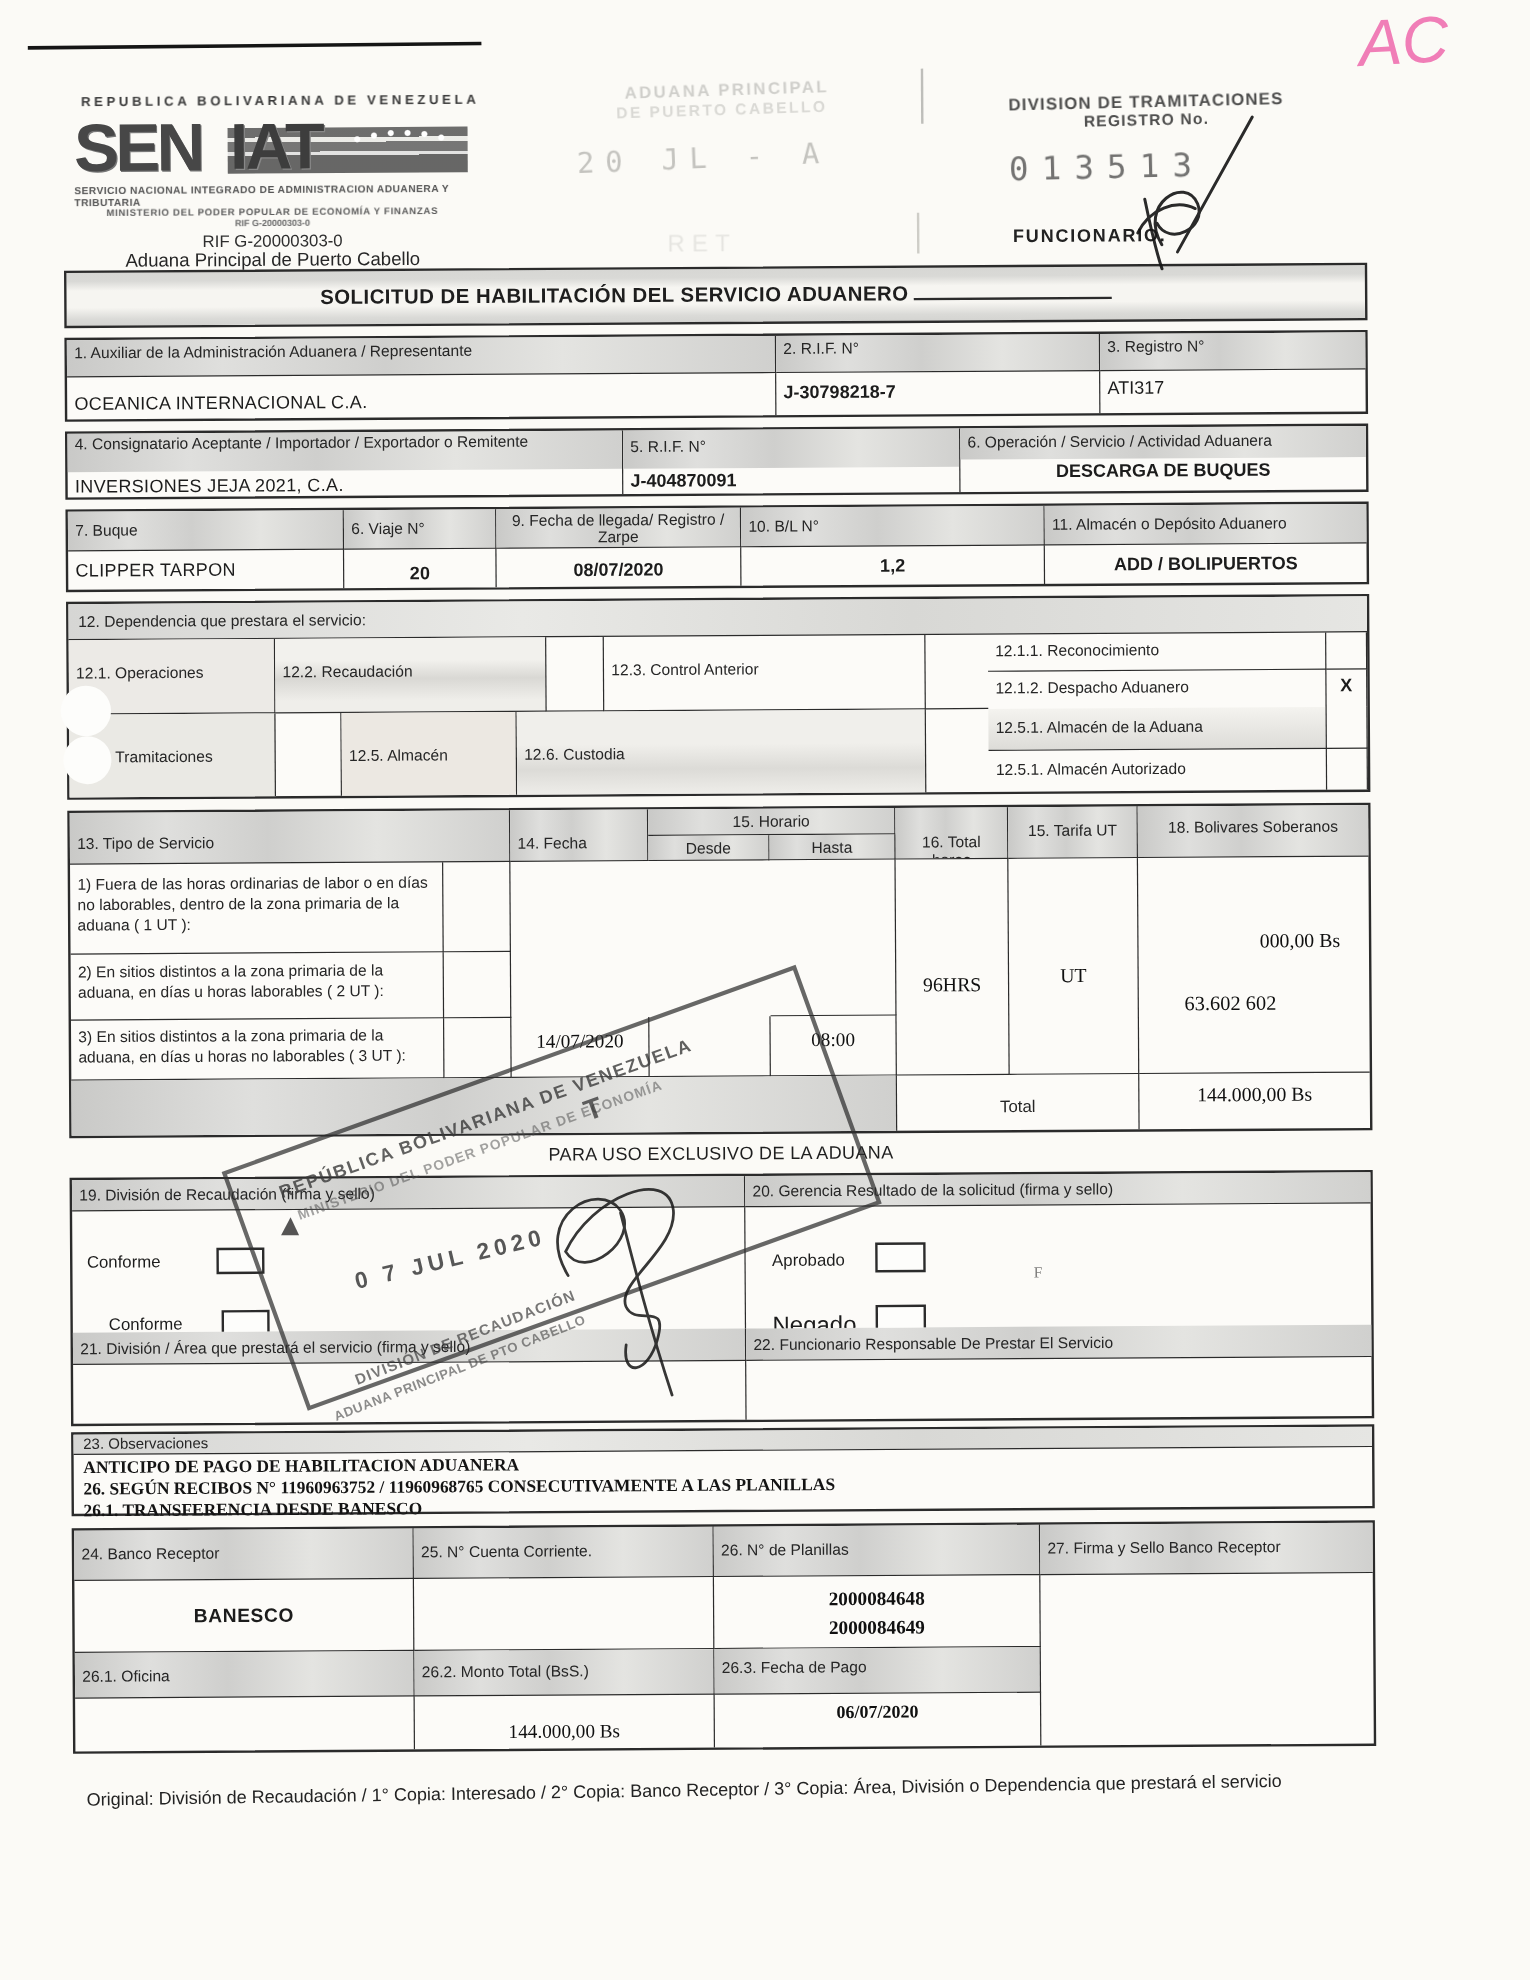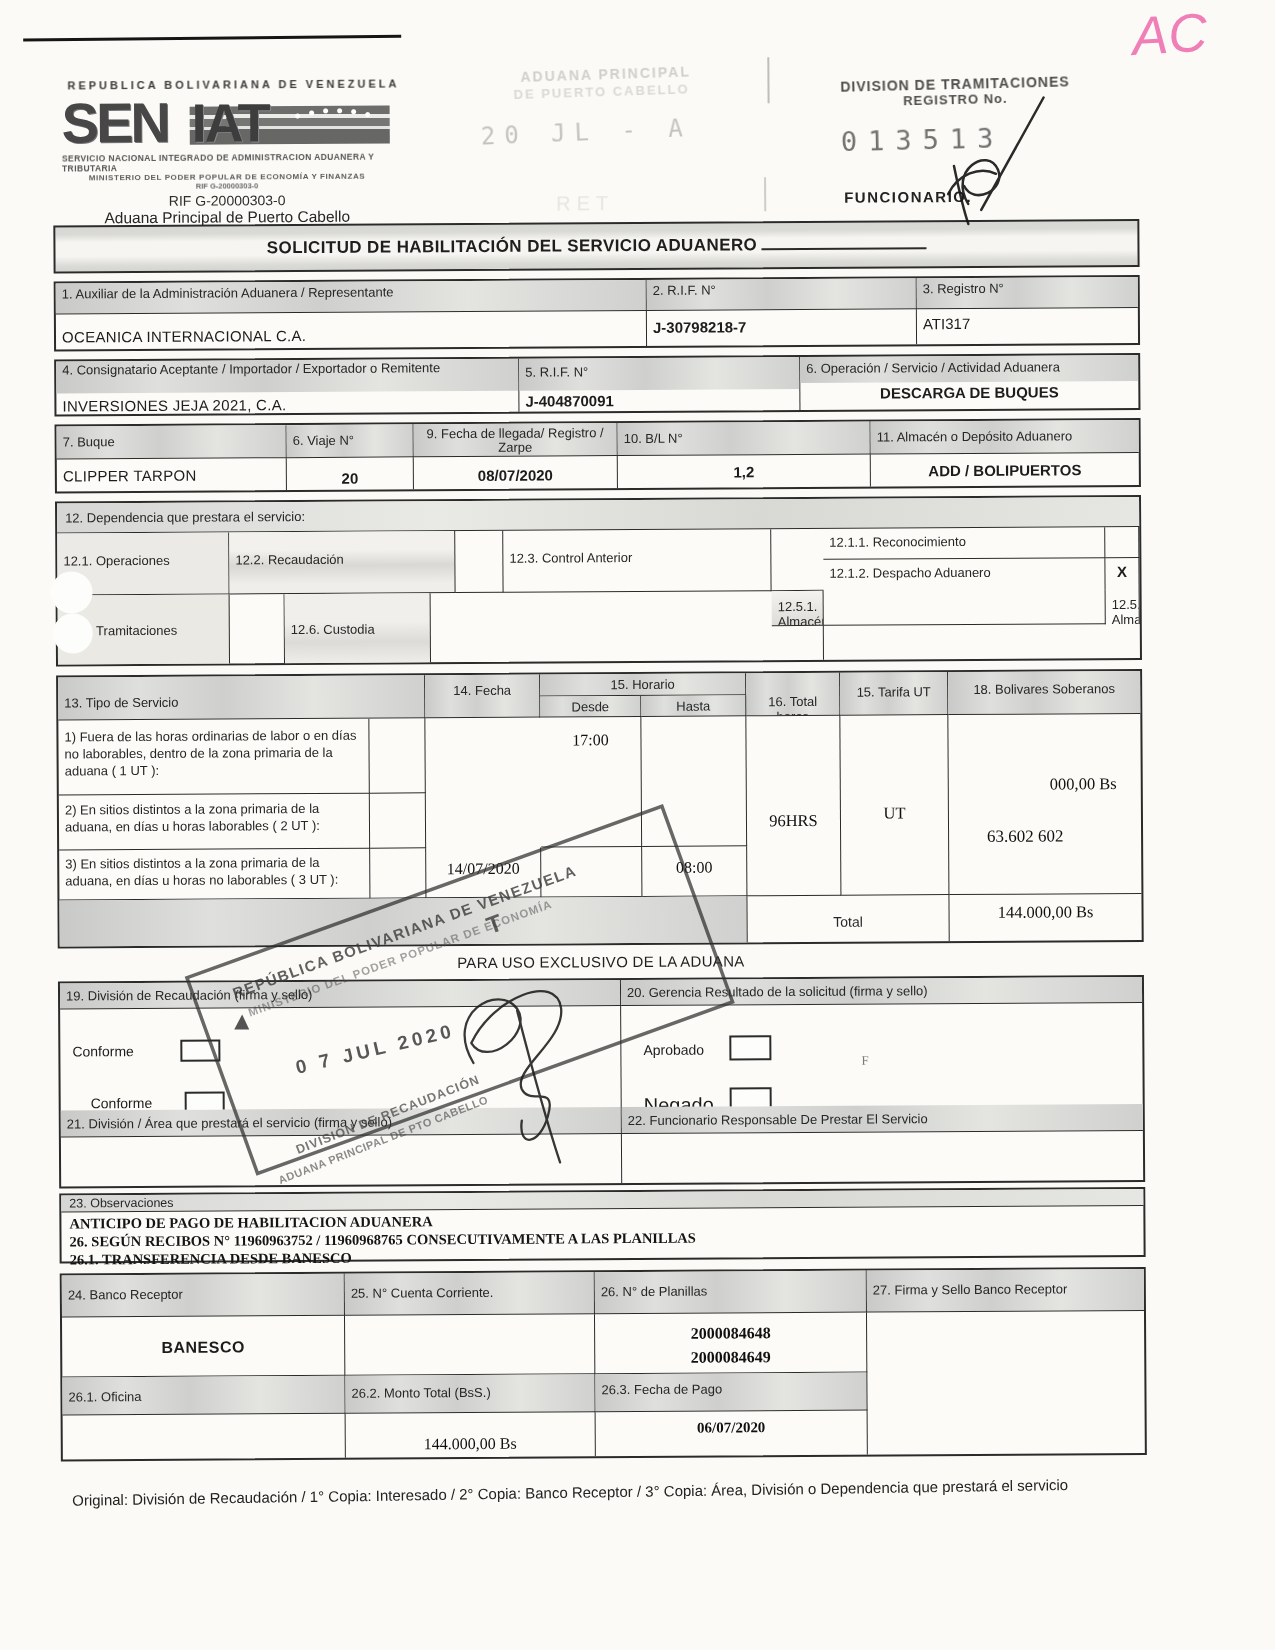--- a/index.html
+++ b/index.html
@@ -121,47 +121,47 @@
       <div class="cell nb" style="text-align:center;font-weight:bold;font-size:15px;padding-top:5px;"><span>X</span></div>
       <div class="cell lbl" style="grid-row:1/3;padding-top:20px;background:linear-gradient(180deg,#f2f1ed 30%,#d9d8d4 55%,#efeeea 85%);">12.2. Recaudación</div>
       <div class="cell" style="grid-row:1/3;"></div>
       <div class="cell lbl" style="grid-row:1/3;padding-top:20px;">12.3. Control Anterior</div>
       <div class="cell nr" style="grid-row:1/3;"></div>
     </div>
 
     <div style="display:grid;grid-template-columns:172px 55px 146px 341px 52px 282px 1fr;grid-template-rows:1fr 1fr;height:69px;">
       <div class="cell nb lbl" style="grid-row:1/3;padding-top:28px;background:#eae9e4;">12.4. Tramitaciones</div>
       <div class="cell nb" style="grid-row:1/3;"></div>
+      <div class="cell nb lbl" style="grid-row:1/3;padding-top:28px;background:#ece8e2;">12.5. Almacén</div>
       <div class="cell lbl" style="padding-top:8px;background:linear-gradient(180deg,#f4f3ef,#dddcd8);">12.5.1. Almacén de la Aduana</div>
       <div class="cell"></div>
       <div class="cell nb lbl" style="padding-top:8px;">12.5.1. Almacén Autorizado</div>
       <div class="cell nb"></div>
       <div class="cell nb lbl" style="grid-row:1/3;padding-top:28px;background:linear-gradient(180deg,#f0efeb 40%,#dcdbd7 70%,#eeede9);">12.6. Custodia</div>
       <div class="cell nb nr" style="grid-row:1/3;"></div>
     </div>
   </div>
 
   <div class="abs" style="left:52px;top:568px;width:42px;height:42px;border-radius:50%;background:#fdfdfb;"></div>
   <div class="abs" style="left:54px;top:610px;width:40px;height:40px;border-radius:50%;background:#fdfdfb;"></div>
 
   <div class="abs box" style="left:57px;top:672px;width:1086px;height:273px;display:grid;
               grid-template-columns:311px 56px 115px 101px 105px 94px 108px 1fr;
               grid-template-rows:22px 21px 75px 55px 50px 1fr;">
     <div class="cell band lbl" style="grid-column:1/3;grid-row:1/3;padding-top:18px;">13. Tipo de Servicio</div>
-    <div class="cell band lbl" style="grid-row:1/3;text-align:center;padding-top:8px;">14. Fecha</div>
+    <div class="cell band lbl" style="grid-row:1/3;text-align:left;padding-top:20px;">14. Fecha</div>
     <div class="cell band lbl" style="grid-column:4/6;text-align:center;padding-top:3px;">15. Horario</div>
     <div class="cell band lbl" style="grid-row:1/3;text-align:center;line-height:15px;padding-top:21px;">16. Total horas</div>
     <div class="cell band lbl" style="grid-row:1/3;text-align:center;padding-top:12px;">15. Tarifa UT</div>
     <div class="cell band lbl nr" style="grid-row:1/3;text-align:center;padding-top:10px;">18. Bolivares Soberanos</div>
     <div class="cell band lbl" style="grid-column:4;grid-row:2;text-align:center;">Desde</div>
     <div class="cell band lbl" style="grid-column:5;grid-row:2;text-align:center;">Hasta</div>
 
     <div class="cell lbl" style="grid-column:1;grid-row:3;line-height:17px;padding-top:8px;">1) Fuera de las horas ordinarias de labor o en días no laborables, dentro de la zona primaria de la aduana ( 1 UT ):</div>
     <div class="cell" style="grid-column:2;grid-row:3;"></div>
-    <div class="cell serif" style="grid-column:4;grid-row:3/5;text-align:center;padding-top:14px;font-size:16px;">17:00</div>
     <div class="cell" style="grid-column:5;grid-row:3/5;"></div>
 
     <div class="cell lbl" style="grid-column:1;grid-row:4;line-height:17px;padding-top:6px;">2) En sitios distintos a la zona primaria de la aduana, en días u horas laborables ( 2 UT ):</div>
     <div class="cell" style="grid-column:2;grid-row:4;"></div>
 
     <div class="cell lbl" style="grid-column:1;grid-row:5;line-height:17px;padding-top:5px;">3) En sitios distintos a la zona primaria de la aduana, en días u horas no laborables ( 3 UT ):</div>
     <div class="cell" style="grid-column:2;grid-row:5;"></div>
     <div class="cell serif" style="grid-column:3;grid-row:5;text-align:center;padding-top:12px;font-size:16px;">14/07/2020</div>
     <div class="cell" style="grid-column:4;grid-row:5;"></div>
     <div class="cell serif" style="grid-column:5;grid-row:5;text-align:center;padding-top:12px;font-size:16px;">08:00</div>

